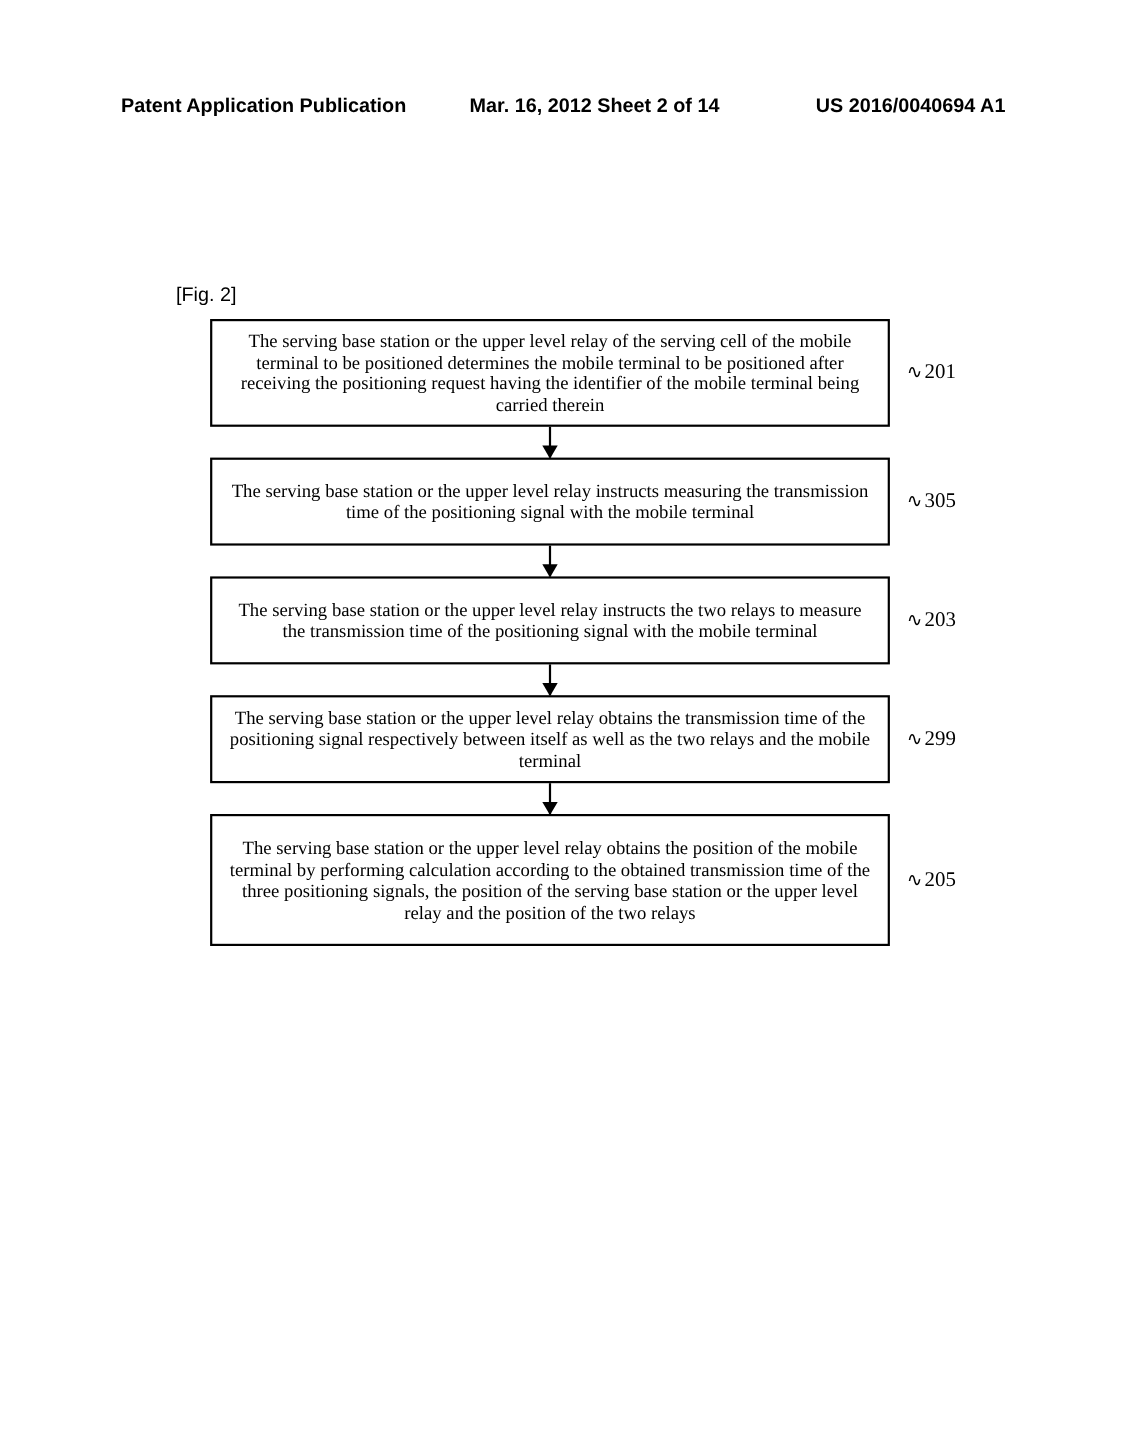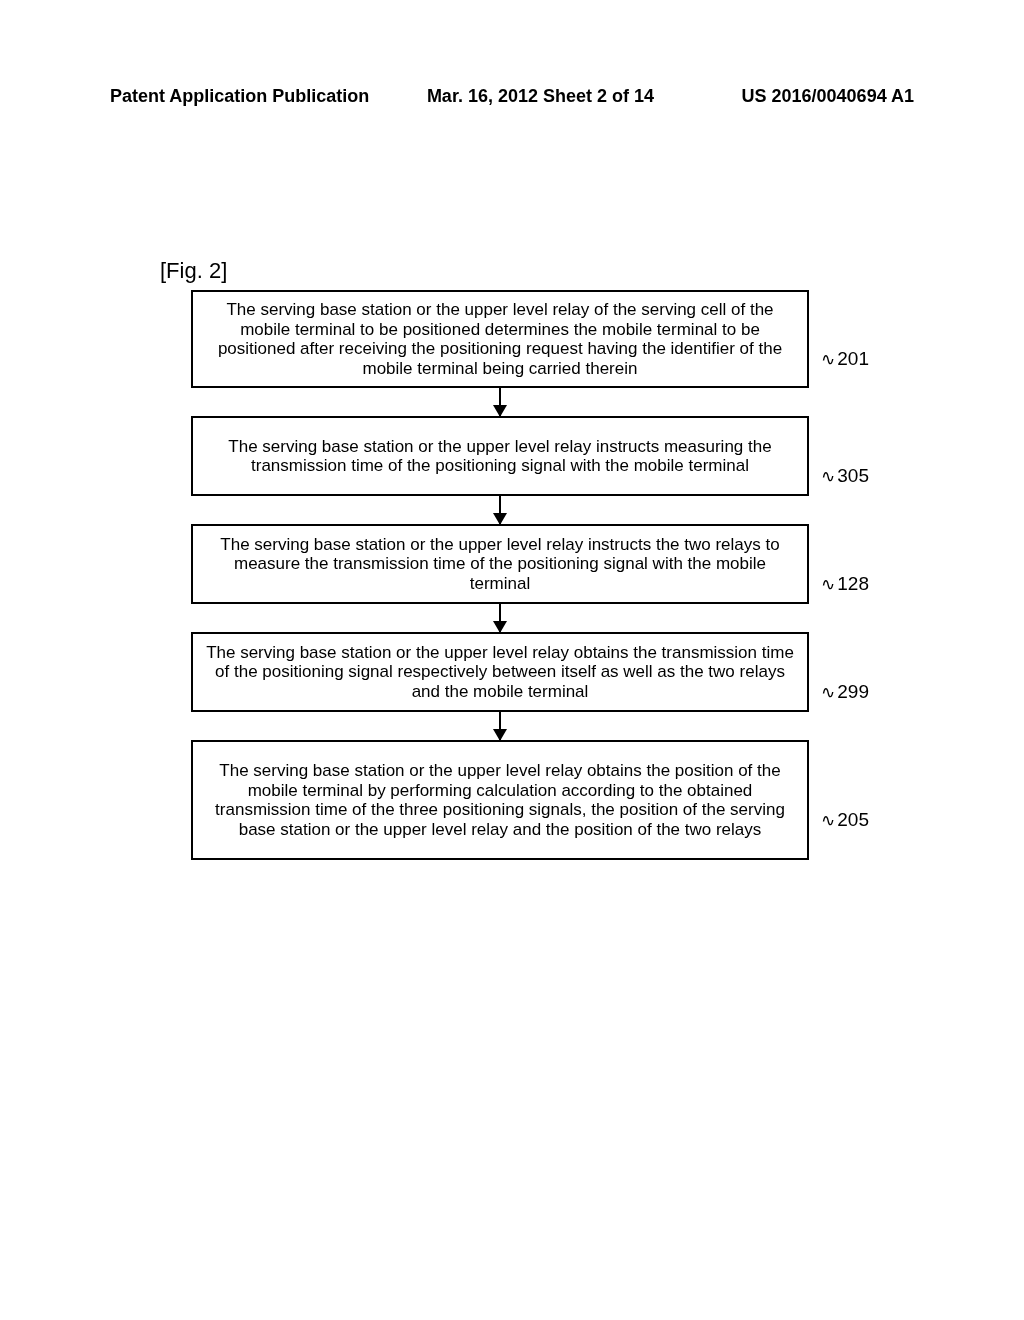--- a/index.html
+++ b/index.html
@@ -33,27 +33,28 @@
     text-align: center;
     margin-left: -30px;
   }
   .header-right {
     text-align: right;
   }
   .figure-label {
     position: absolute;
     top: 258px;
     left: 160px;
-    font-size: 22px;
+    font-size: 18px;
   }
   .flowchart {
     position: absolute;
     top: 290px;
     left: 170px;
     width: 660px;
+    font-family: Liberation Serif, serif;
   }
   .step-box {
     border: 2px solid #000;
     padding: 8px 12px;
     text-align: center;
     font-size: 17px;
     line-height: 1.15;
     margin: 0 auto;
     width: 590px;
     min-height: 62px;
@@ -68,21 +69,20 @@
   .step-box.med {
     min-height: 60px;
   }
   .ref-num {
     position: absolute;
     right: -62px;
     top: 50%;
     transform: translateY(-50%);
     font-size: 19px;
     white-space: nowrap;
-    margin-top: 20px;
   }
   .tilde {
     font-size: 17px;
     display: inline-block;
     margin-right: 2px;
   }
   .arrow {
     width: 2px;
     height: 30px;
     background: #000;
@@ -129,21 +129,21 @@
 
     <div class="step-box med">
       <span>The serving base station or the upper level relay instructs measuring the transmission time of the positioning signal with the mobile terminal</span>
       <span class="ref-num"><span class="tilde">∿</span><span>305</span></span>
     </div>
 
     <div class="arrow arrow-short"></div>
 
     <div class="step-box med">
       <span>The serving base station or the upper level relay instructs the two relays to measure the transmission time of the positioning signal with the mobile terminal</span>
-      <span class="ref-num"><span class="tilde">∿</span><span>128</span></span>
+      <span class="ref-num"><span class="tilde">∿</span><span>203</span></span>
     </div>
 
     <div class="arrow arrow-short"></div>
 
     <div class="step-box med">
       <span>The serving base station or the upper level relay obtains the transmission time of the positioning signal respectively between itself as well as the two relays and the mobile terminal</span>
       <span class="ref-num"><span class="tilde">∿</span><span>299</span></span>
     </div>
 
     <div class="arrow arrow-short"></div>

